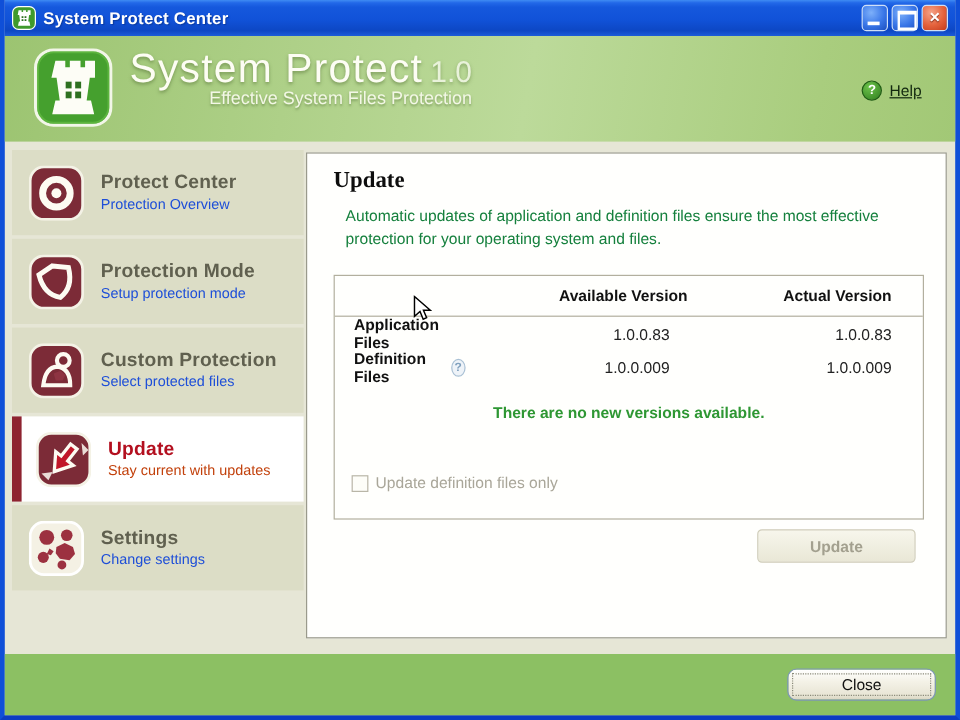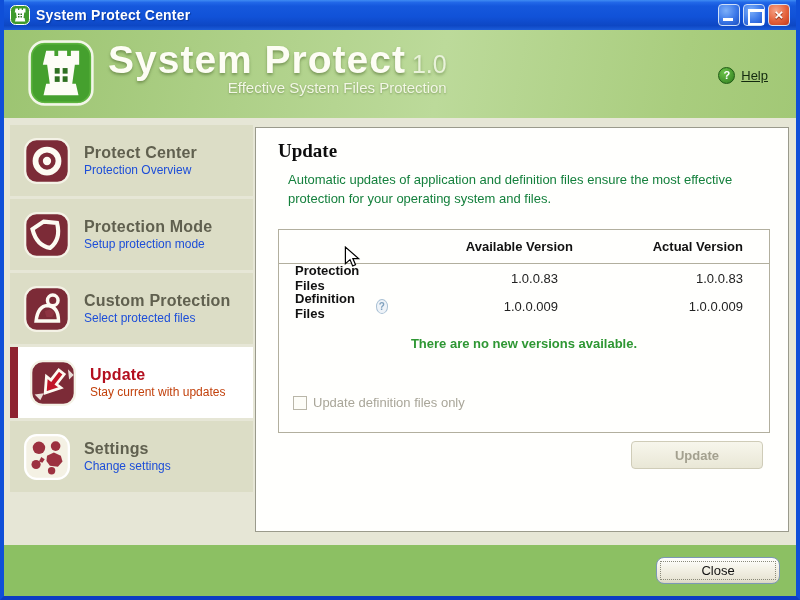--- a/index.html
+++ b/index.html
@@ -37,21 +37,21 @@
               text-shadow:0 1px 1px #7a1d08; }
 
   
   .header {
     position:absolute; top:30px; left:0; width:792px; height:88px;
     background:linear-gradient(100deg,#9cc471 0%,#aed088 30%,#bcda9a 55%,#a9cd7e 85%,#a2c876 100%);
   }
   .logo-badge { position:absolute; left:24px; top:10px; width:66px; height:66px; }
   .brand { position:absolute; left:104px; top:8px; white-space:nowrap; }
   .brand-name {
-    font-size:39px; font-weight:bold; color:#fdfdf4; letter-spacing:1px;
+    font-size:34px; font-weight:normal; color:#fdfdf4; letter-spacing:1px;
     text-shadow:0 2px 3px rgba(90,120,60,.65);
   }
   .brand-version {
     font-size:25px; color:#e9f2da; margin-left:6px;
     text-shadow:0 2px 3px rgba(90,120,60,.55);
   }
   .brand-tagline {
     font-size:15px; color:#f3f7e6; margin:-3px 0 0 38px;
     text-shadow:0 1px 2px rgba(90,120,60,.6);
     text-align:right;
@@ -265,21 +265,21 @@
     <div class="panel-title">Update</div>
     <div class="panel-desc">Automatic updates of application and definition files ensure the most effective protection for your operating system and files.</div>
 
     <div class="version-box">
       <div class="trow thead">
         <span class="tlabel"></span>
         <span class="tcol wide">Available Version</span>
         <span class="tcol">Actual Version</span>
       </div>
       <div class="trow drow">
-        <span class="tlabel">Protection Files</span>
+        <span class="tlabel">Application Files</span>
         <span class="tcol">1.0.0.83</span>
         <span class="tcol wide">1.0.0.83</span>
       </div>
       <div class="trow drow">
         <span class="tlabel">
           <span>Definition Files</span>
           <span class="q-icon">?</span>
         </span>
         <span class="tcol">1.0.0.009</span>
         <span class="tcol wide">1.0.0.009</span>

